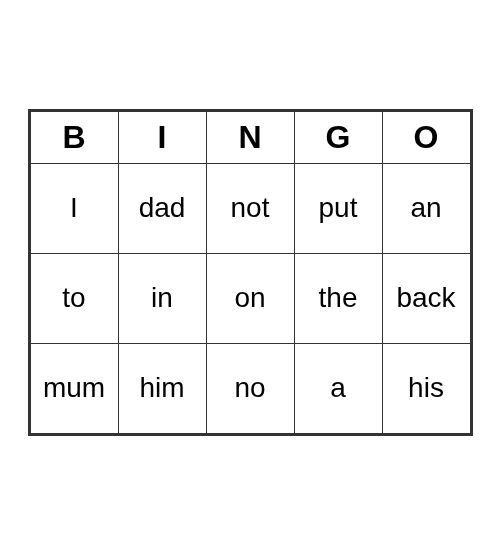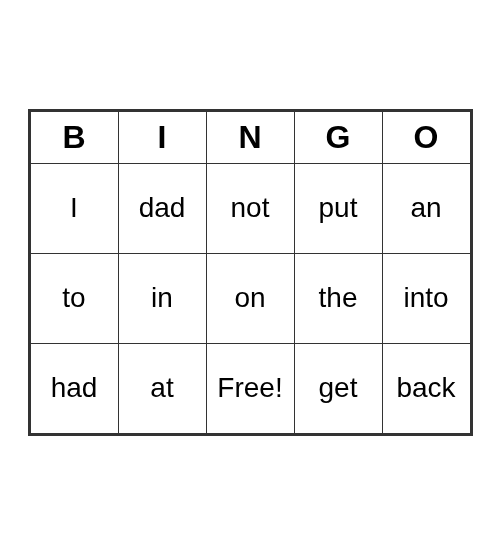--- a/index.html
+++ b/index.html
@@ -59,24 +59,24 @@
           <td>dad</td>
           <td>not</td>
           <td>put</td>
           <td>an</td>
         </tr>
         <tr>
           <td>to</td>
           <td>in</td>
           <td>on</td>
           <td>the</td>
-          <td>into</td>
+          <td>back</td>
         </tr>
         <tr>
-          <td>had</td>
-          <td>at</td>
-          <td>Free!</td>
-          <td>get</td>
-          <td>back</td>
+          <td>mum</td>
+          <td>him</td>
+          <td>no</td>
+          <td>a</td>
+          <td>his</td>
         </tr>
       </tbody>
   </table>
 </div>
 
 </body></html>

